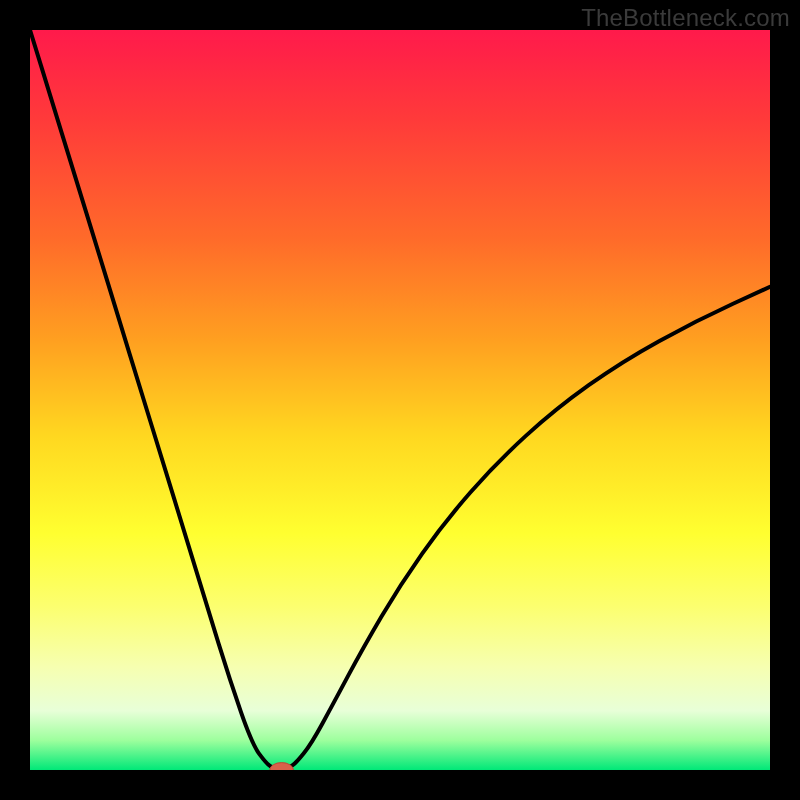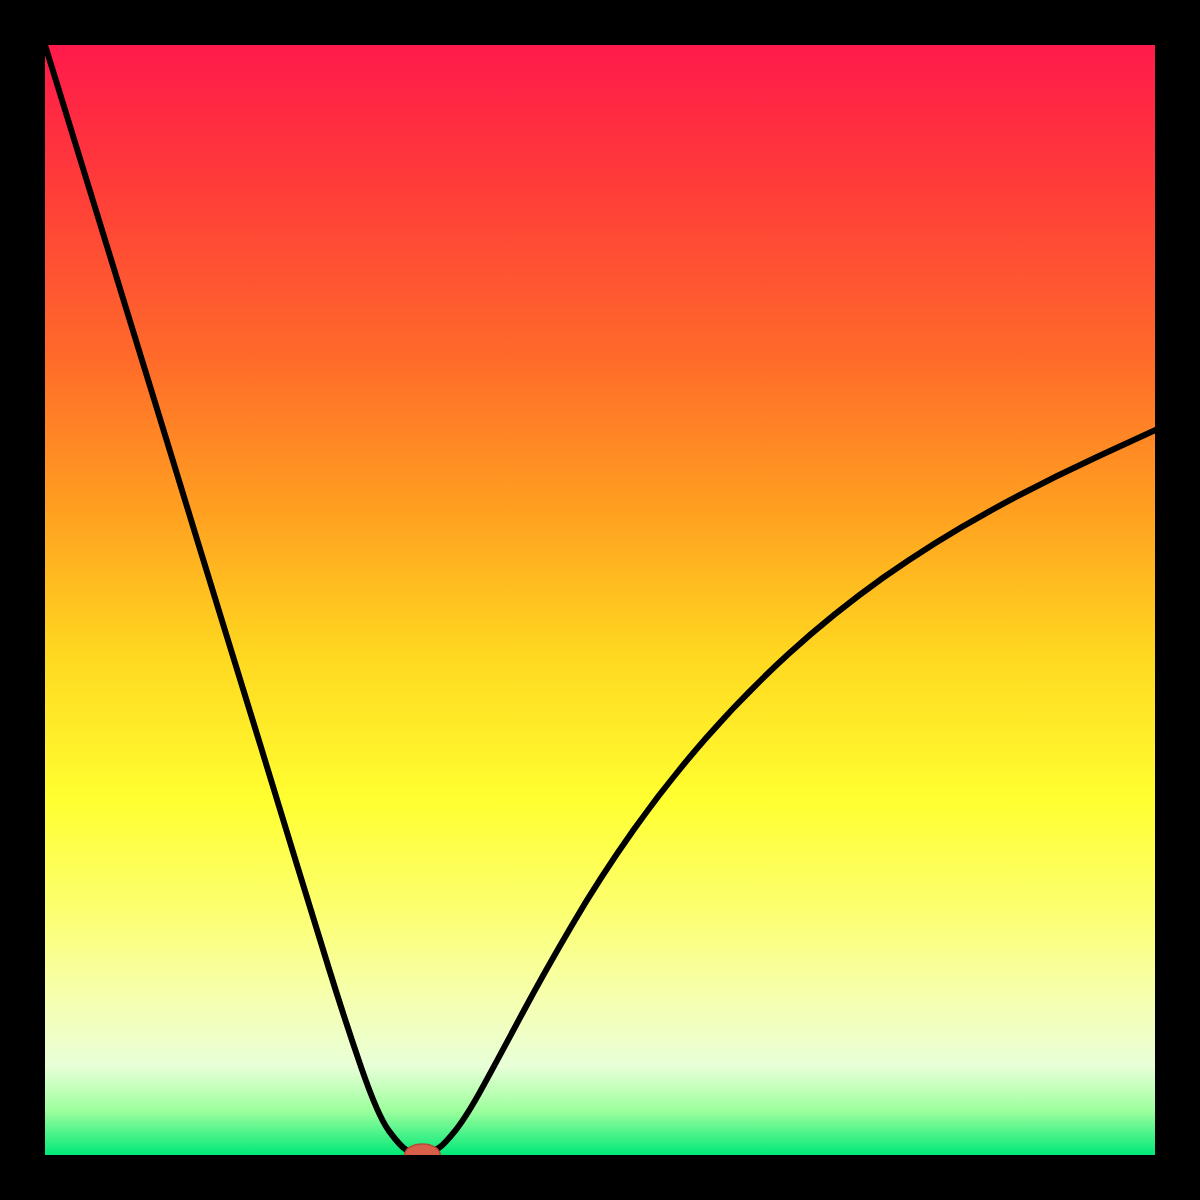--- a/index.html
+++ b/index.html
@@ -18,17 +18,18 @@
           #9dff9d 96%,
           #00e878 100%)}
   .attrib{position:absolute;top:4px;right:10px;color:#3b3b3b;font-size:24px;font-weight:400;letter-spacing:.2px}
   svg{position:absolute;left:30px;top:30px}
 </style>
 </head>
 <body>
 
 <div class="frame">
   <div class="plot"></div>
+  <div class="attrib">TheBottleneck.com</div>
   <svg id="curve-svg" width="740" height="740" viewBox="0 0 740 740">
       <path d="M 0 0 Q 0 0 11.1 35.889999999999986 Q 22.2 71.77999999999997 33.3 108.03999999999996 Q 44.4 144.29999999999995 55.5 180.19 Q 66.6 216.08000000000004 77.69999999999999 252.34000000000003 Q 88.8 288.6 99.9 324.86 Q 111 361.12 122.1 397.01 Q 133.2 432.90000000000003 144.3 469.15999999999997 Q 155.4 505.41999999999996 166.5 541.6800000000001 Q 177.6 577.94 188.7 613.83 Q 199.8 649.72 210.9 681.9100000000001 Q 222 714.1 229.4 724.09 Q 236.8 734.08 240.5 736.3 Q 244.20000000000002 738.52 247.90000000000003 739.26 Q 251.60000000000002 740 255.3 738.89 Q 259 737.78 262.7 735.19 Q 266.4 732.6 273.79999999999995 723.35 Q 281.2 714.1 292.29999999999995 693.75 Q 303.4 673.4 318.2 645.65 Q 333 617.9 351.5 586.45 Q 370 555 392.20000000000005 523.55 Q 414.40000000000003 492.1 440.3 462.5 Q 466.2 432.90000000000003 495.79999999999995 405.89 Q 525.4 378.88 558.7 355.2 Q 592 331.52 629 311.16999999999996 Q 666 290.82 703 273.79999999999995 T 740 256.78" fill="none" stroke="#000000" stroke-width="4" stroke-linecap="round"></path>
       <ellipse cx="251.60000000000002" cy="740" rx="11.84" ry="7.4" fill="#d8604a" stroke="#b84a36" stroke-width="1"></ellipse>
     </svg>
 </div>
 
 </body></html>

